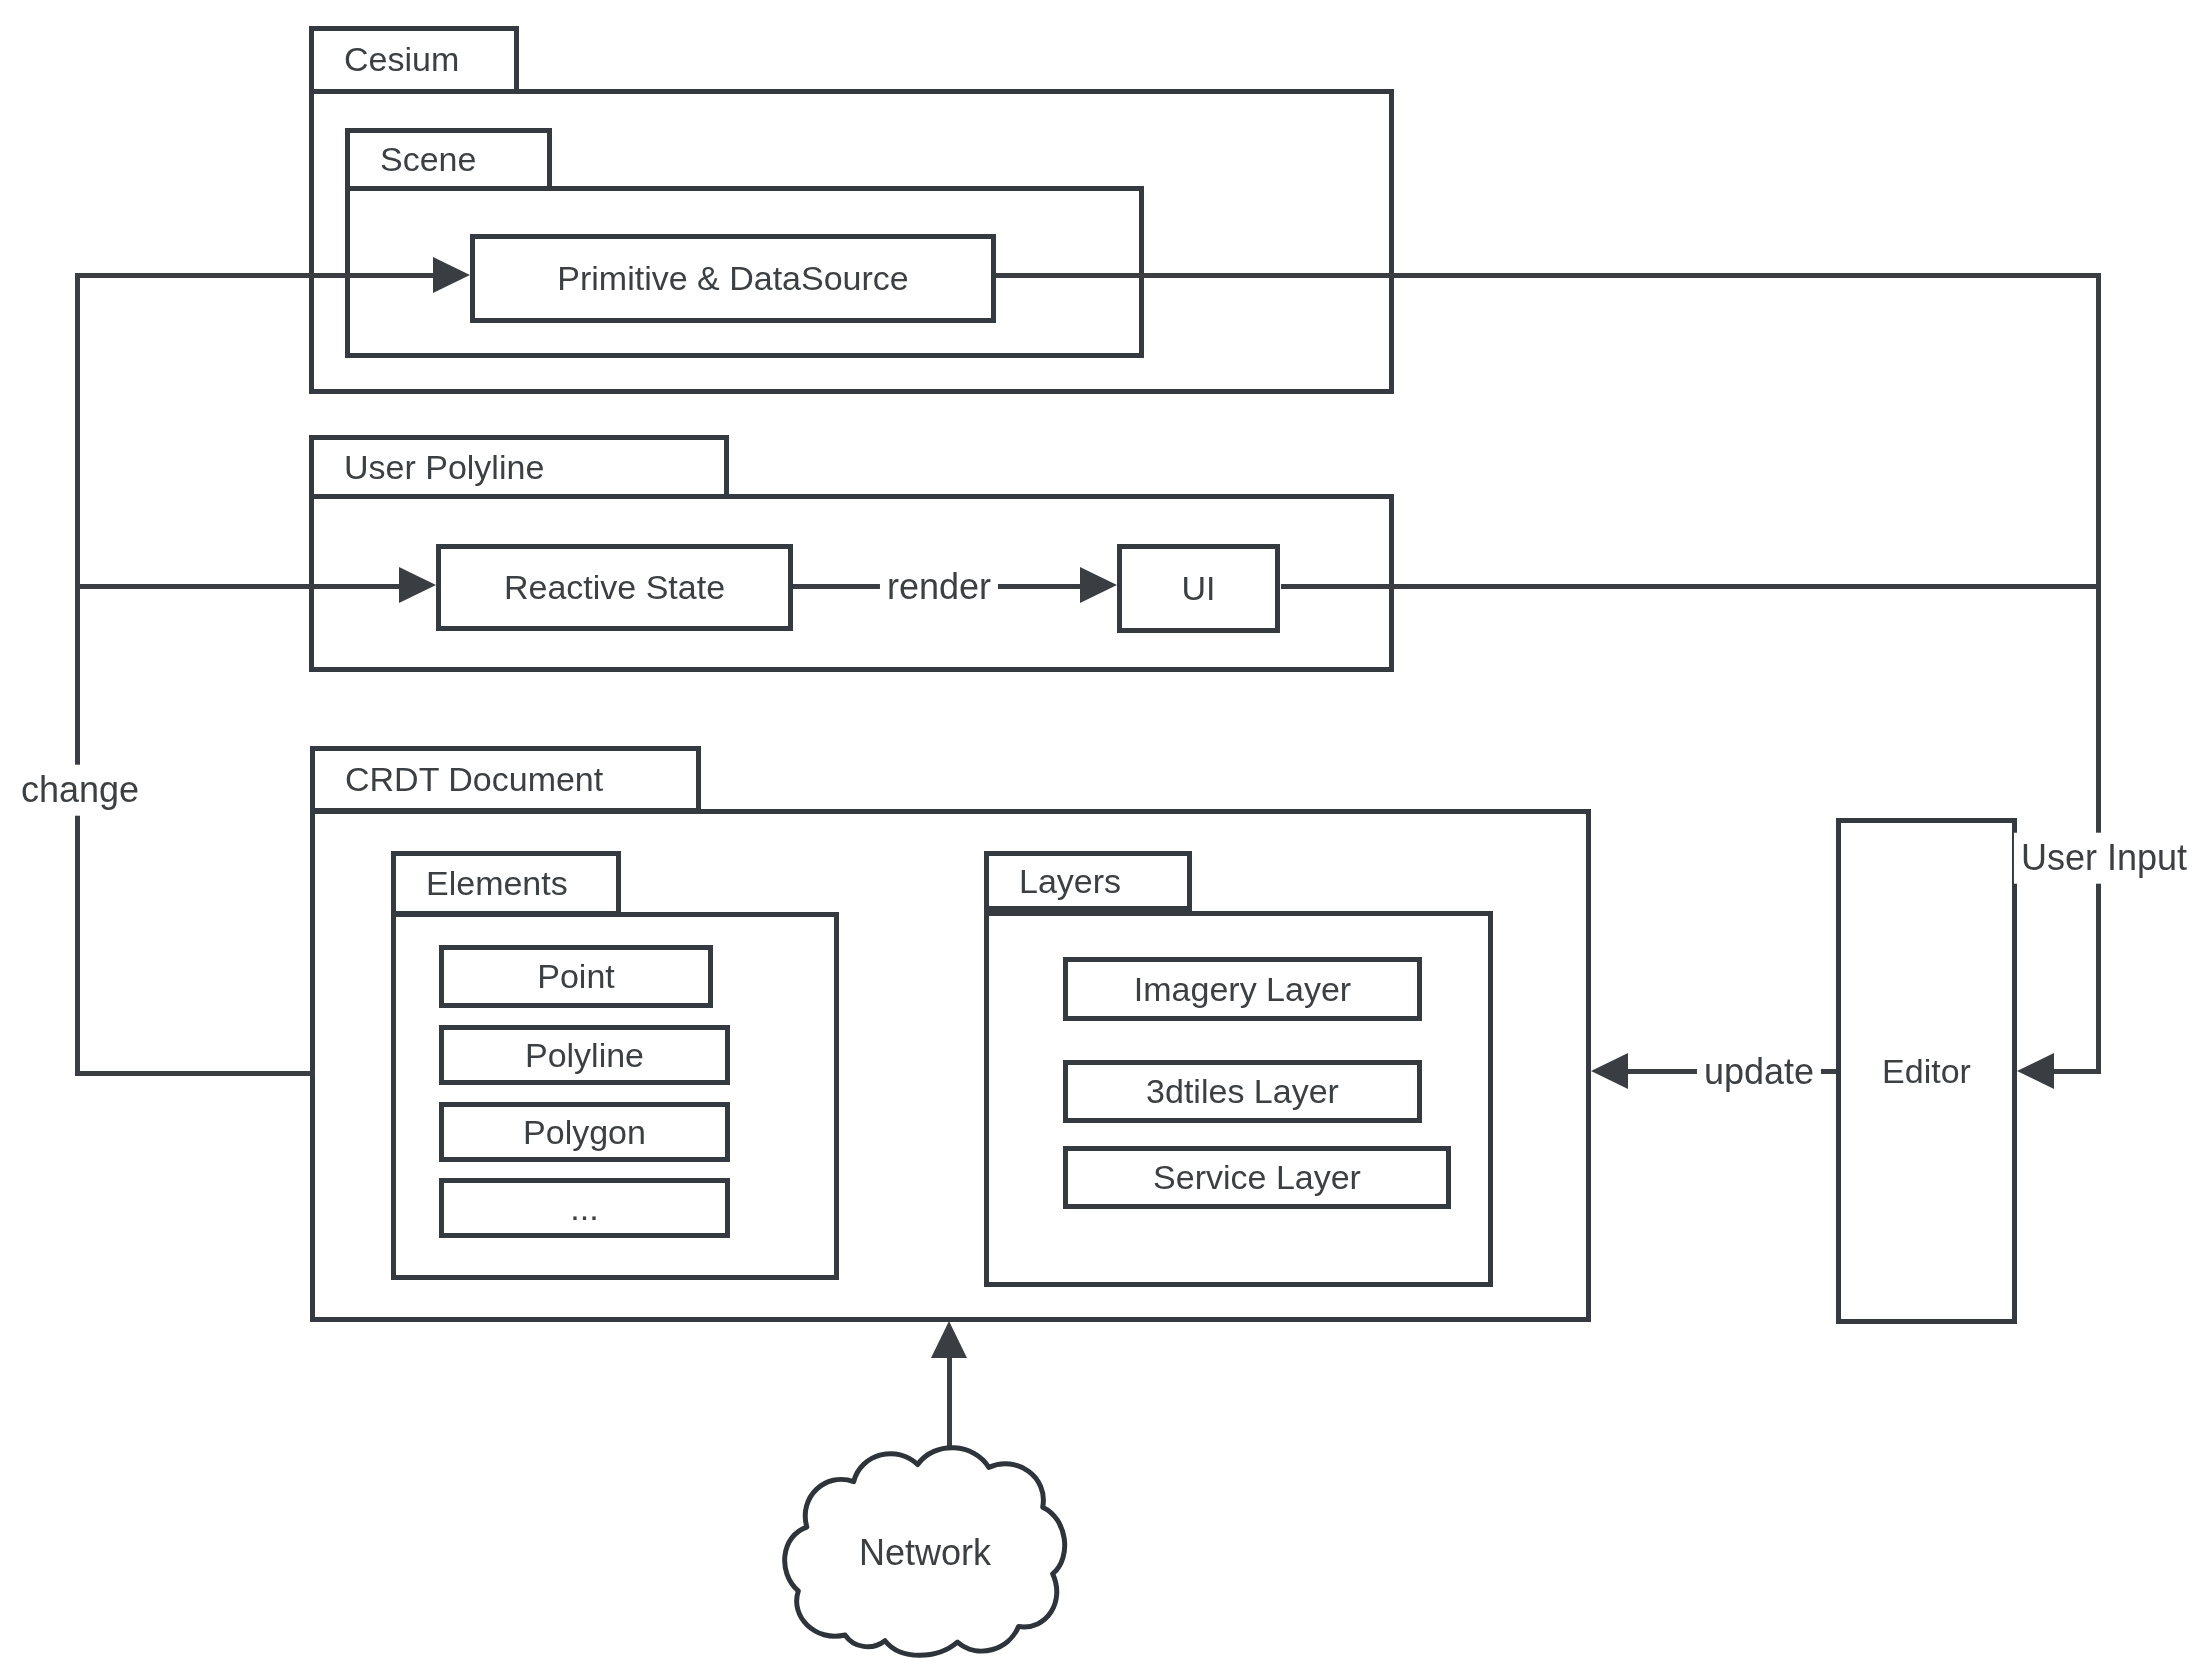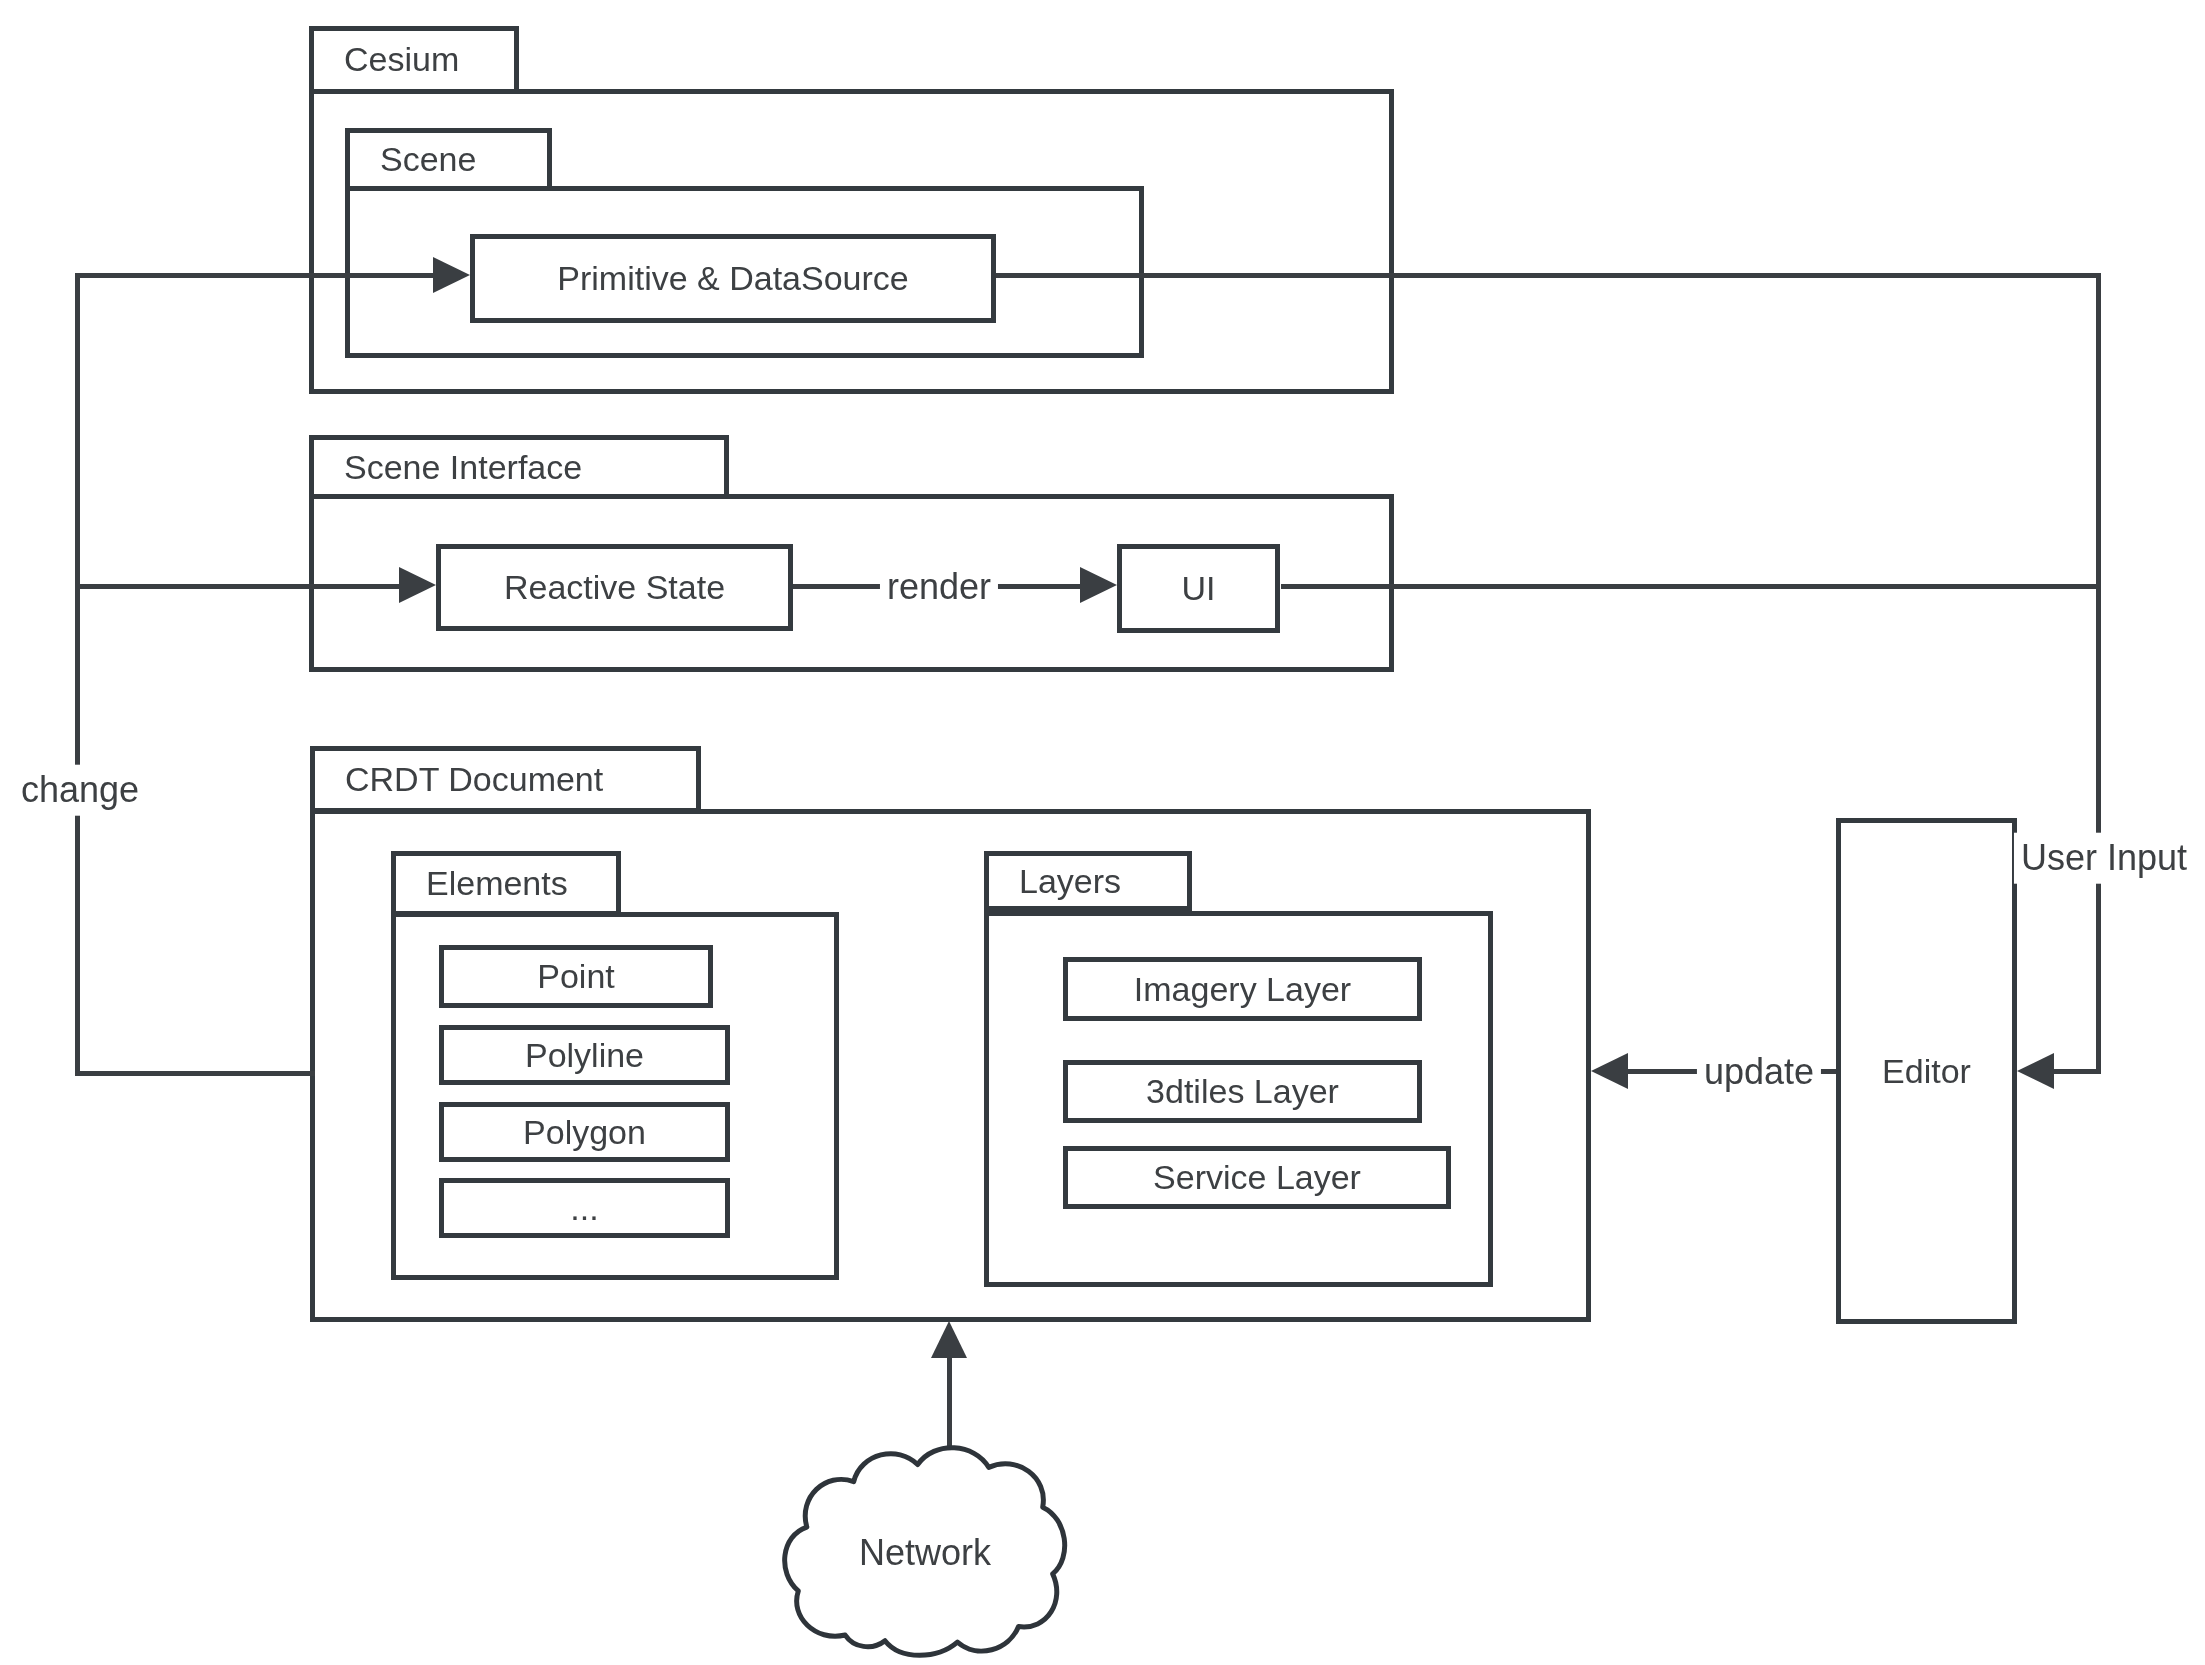--- a/index.html
+++ b/index.html
@@ -81,21 +81,21 @@
   <div class="pkg-tab" style="left:345px; top:128px; width:207px; height:63px;">
     <span>Scene</span>
   </div>
   <div class="pkg-body" style="left:345px; top:186px; width:799px; height:172px;"></div>
 
   <div class="node" style="left:470px; top:234px; width:526px; height:89px;">
     <span>Primitive &amp; DataSource</span>
   </div>
 
   <div class="pkg-tab" style="left:309px; top:435px; width:420px; height:64px;">
-    <span>Scene Interface</span>
+    <span>User Polyline</span>
   </div>
   <div class="pkg-body" style="left:309px; top:494px; width:1085px; height:178px;"></div>
 
   <div class="node" style="left:436px; top:544px; width:357px; height:87px;">
     <span>Reactive State</span>
   </div>
 
   <div class="node" style="left:1117px; top:544px; width:163px; height:89px;">
     <span>UI</span>
   </div>

